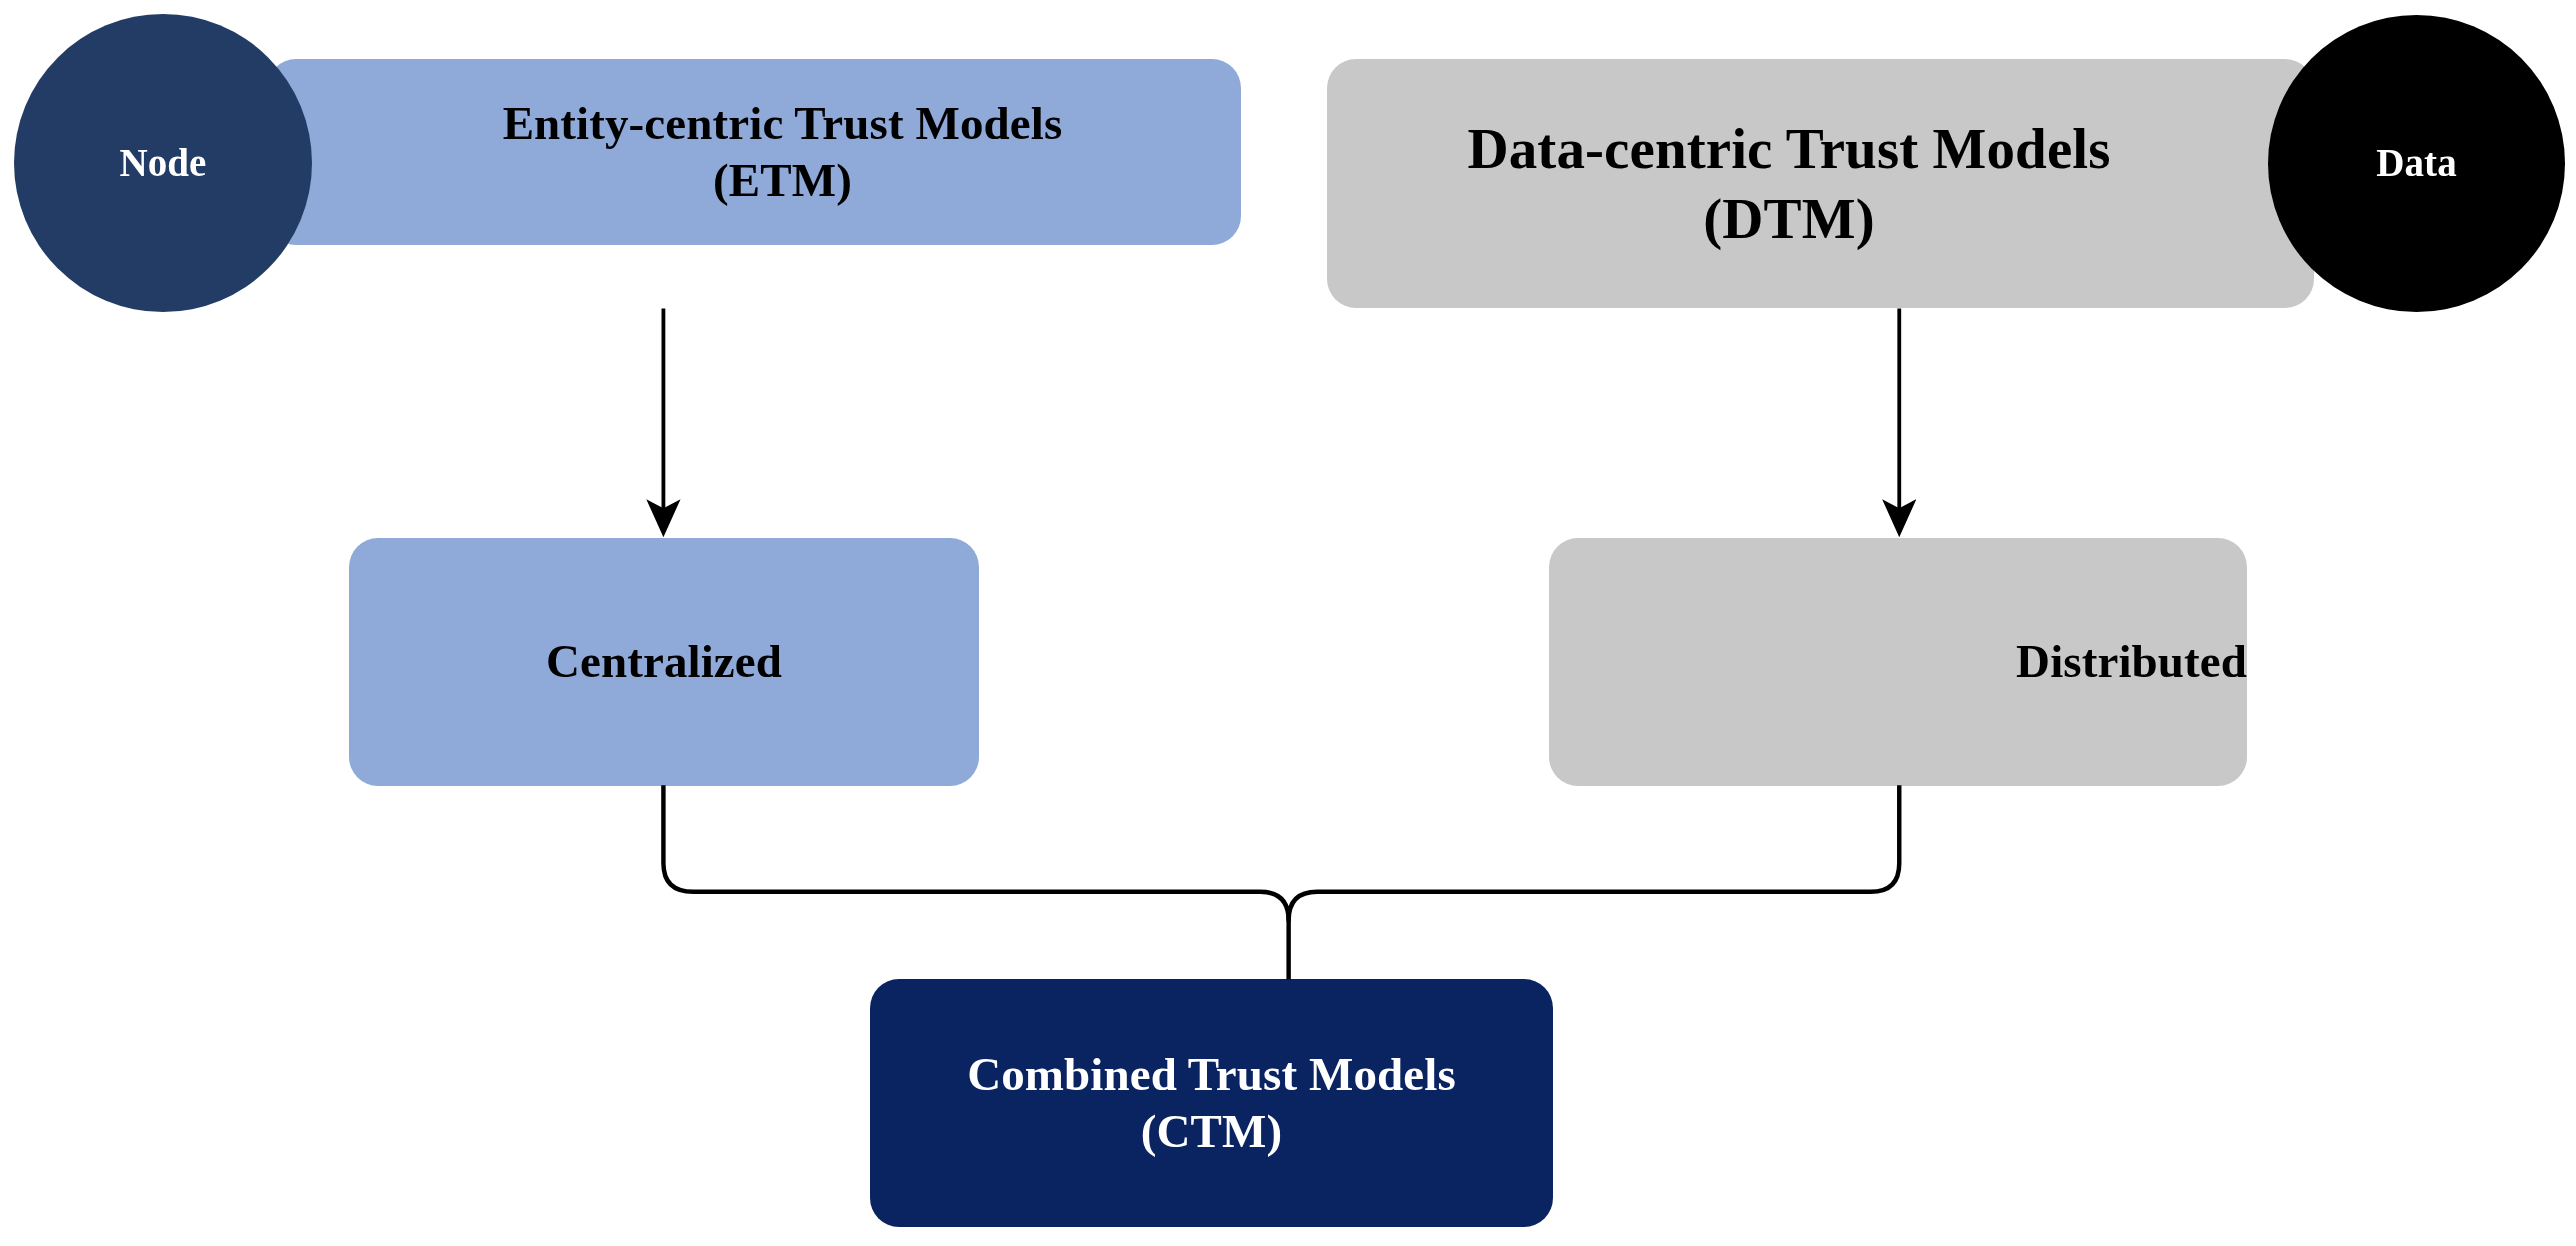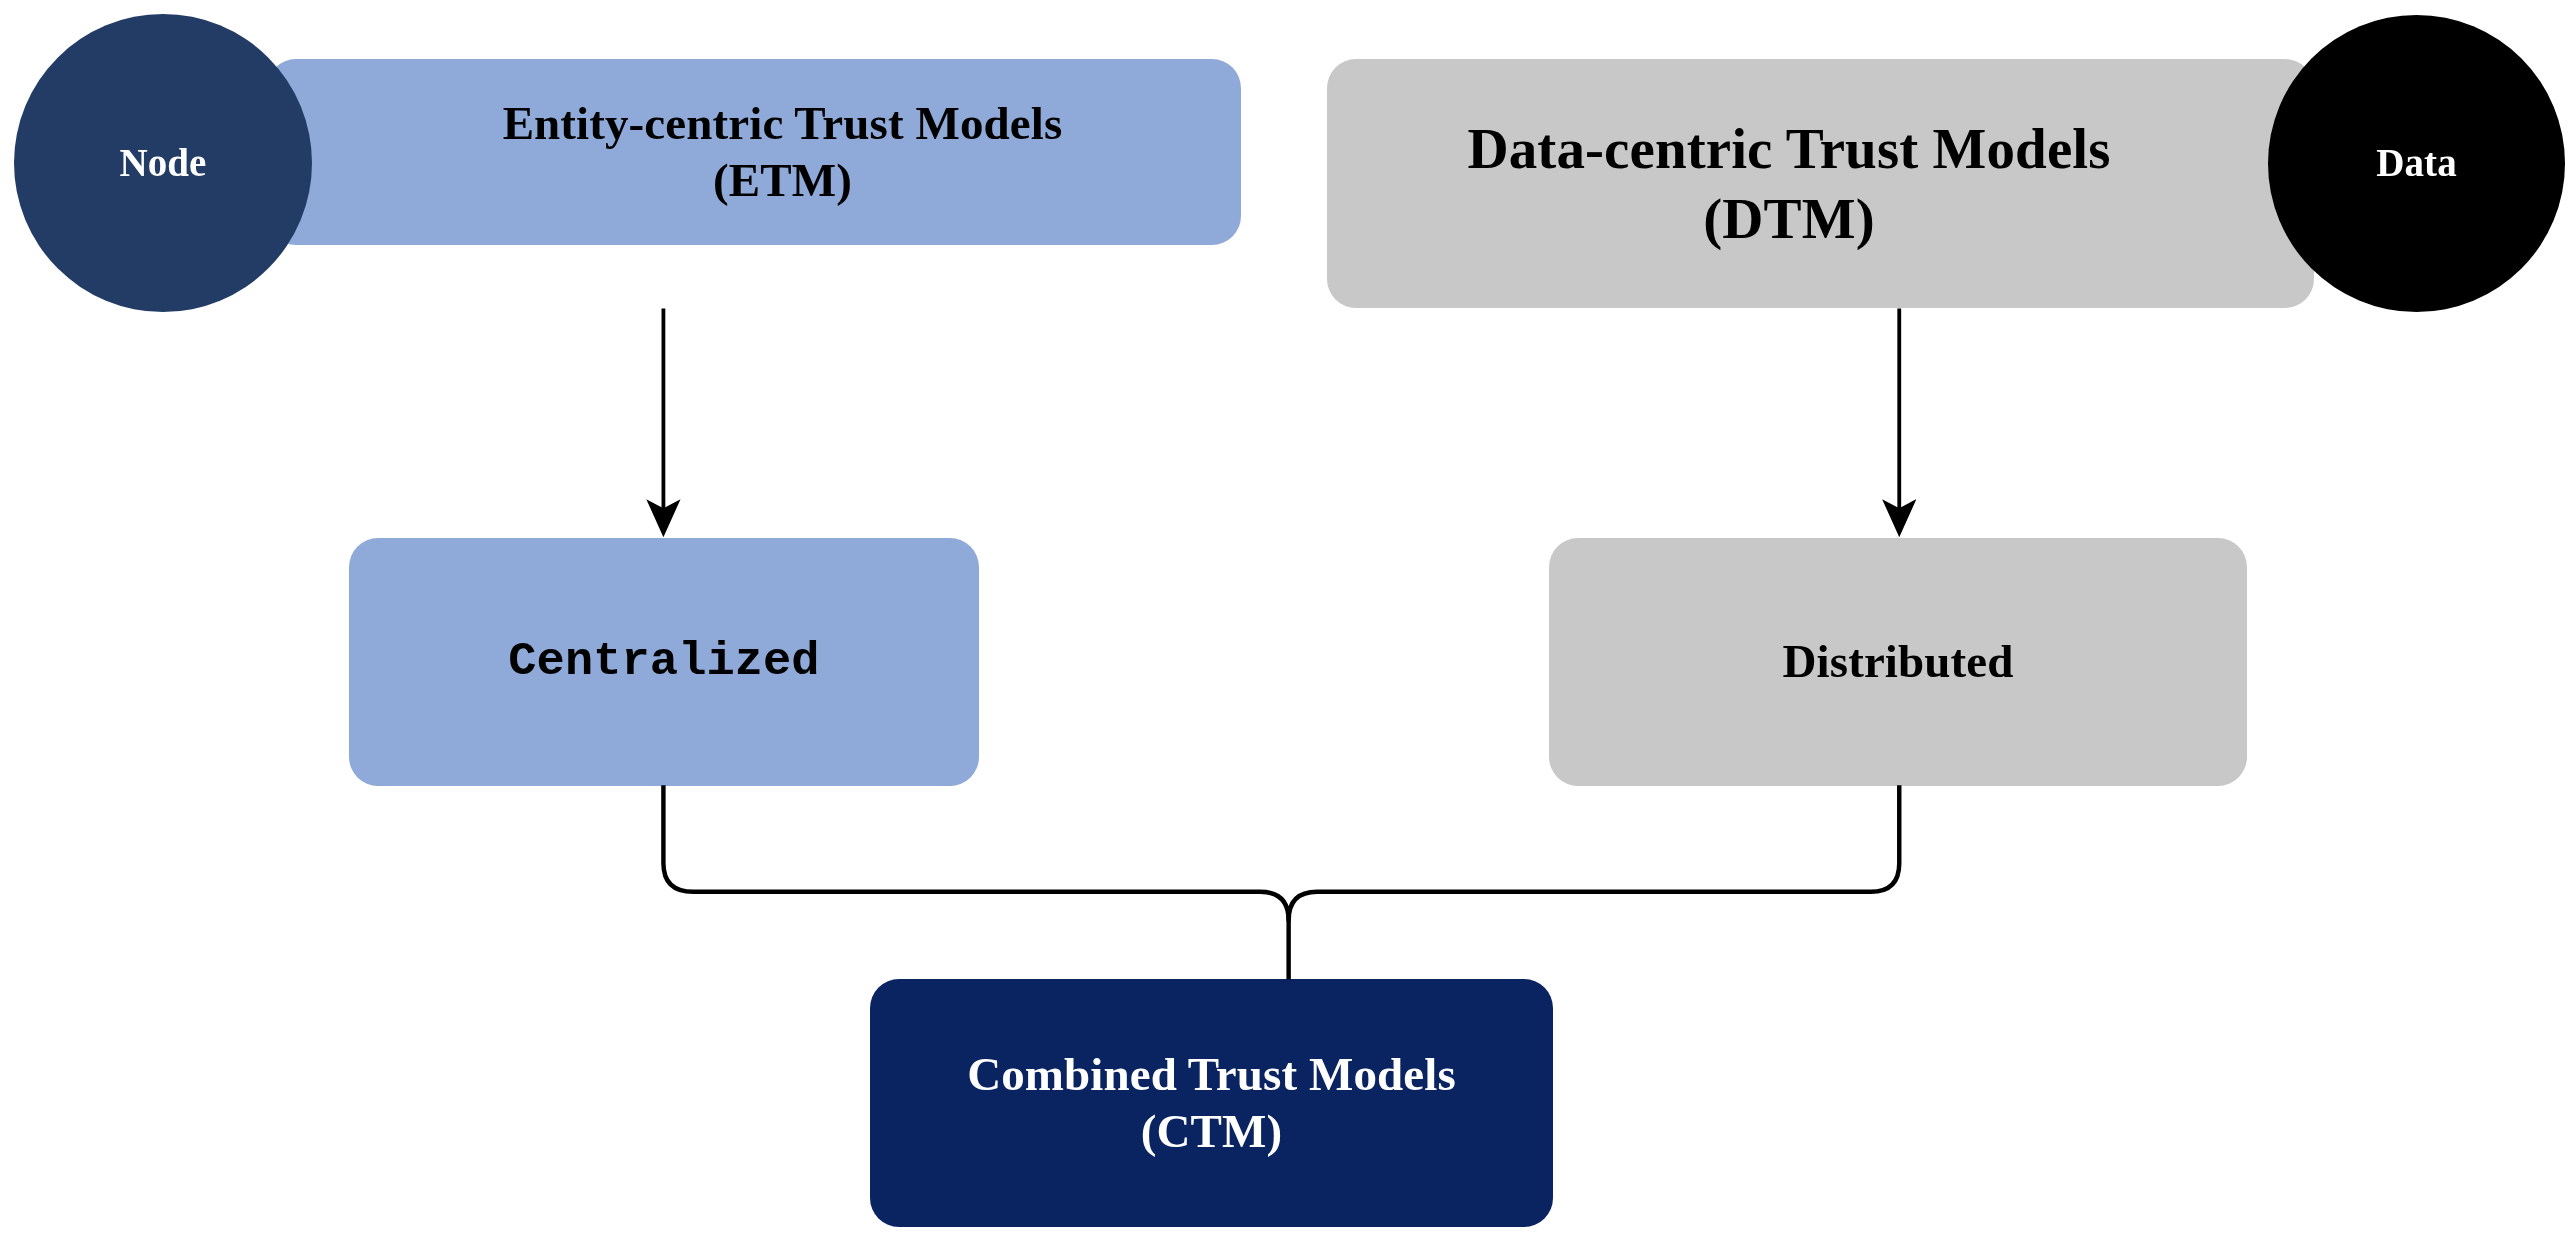--- a/index.html
+++ b/index.html
@@ -83,32 +83,32 @@
   #data-circle .label {
     color: #ffffff;
     font-size: 39px;
   }
   
   #centralized-box {
     left: 349px; top: 538px;
     width: 630px; height: 248px;
     background: #8FAAD9;
     z-index: 2;
-    font-family: Liberation Mono, monospace;
   }
   #centralized-box .label {
     color: #000000;
     font-size: 47px;
   }
   
   #distributed-box {
     left: 1549px; top: 538px;
     width: 698px; height: 248px;
     background: #C8C8C8;
     z-index: 2;
+    justify-content: flex-end;
   }
   #distributed-box .label {
     color: #000000;
     font-size: 47px;
   }
   
   #ctm-box {
     left: 870px; top: 979px;
     width: 683px; height: 248px;
     background: #0A2361;

